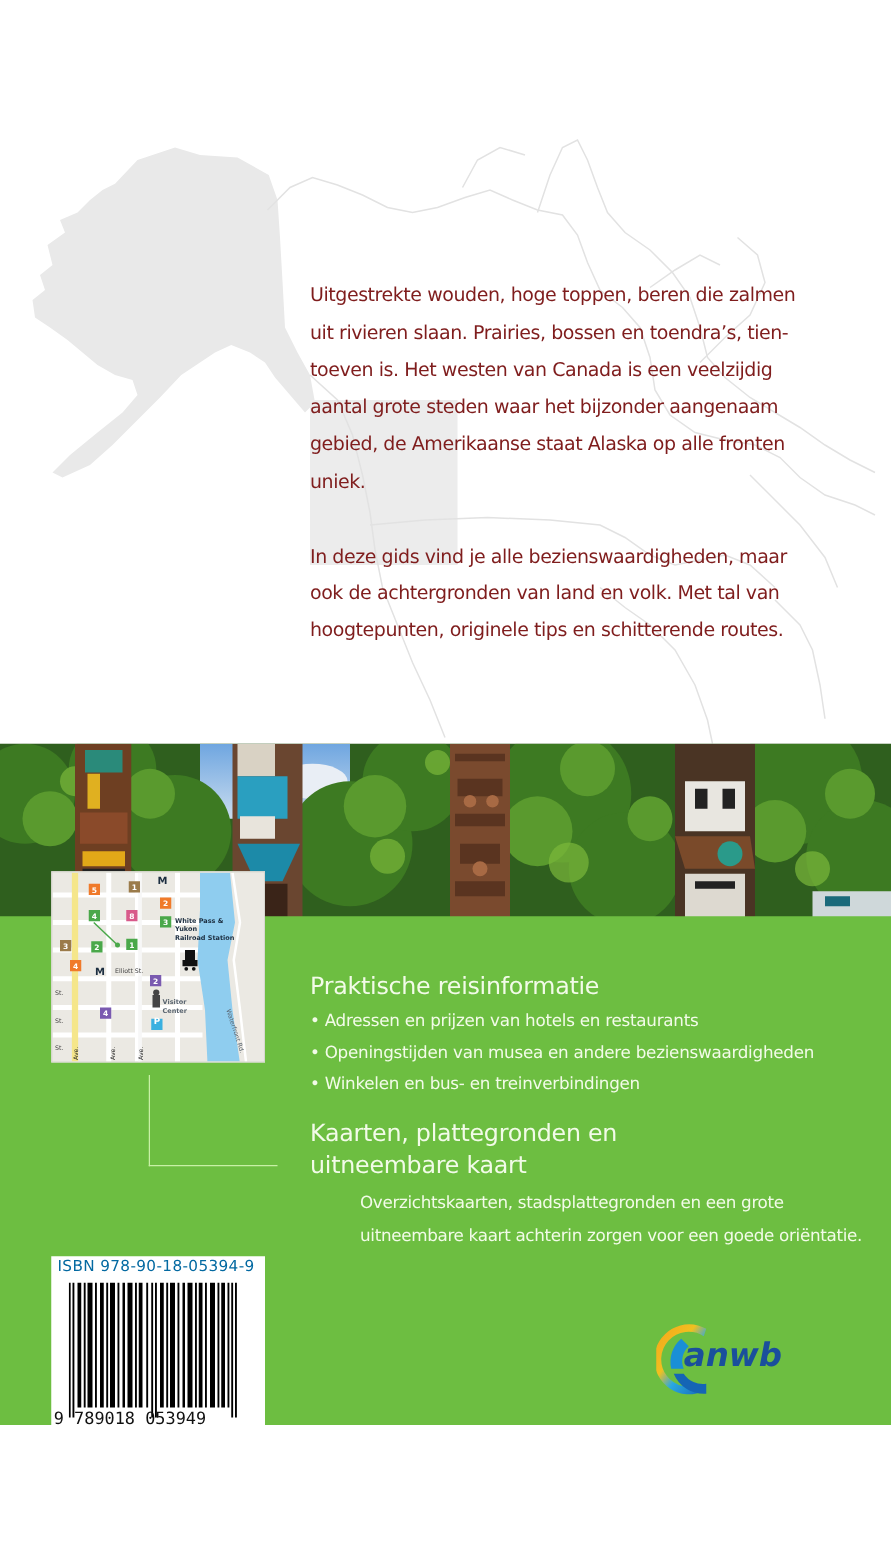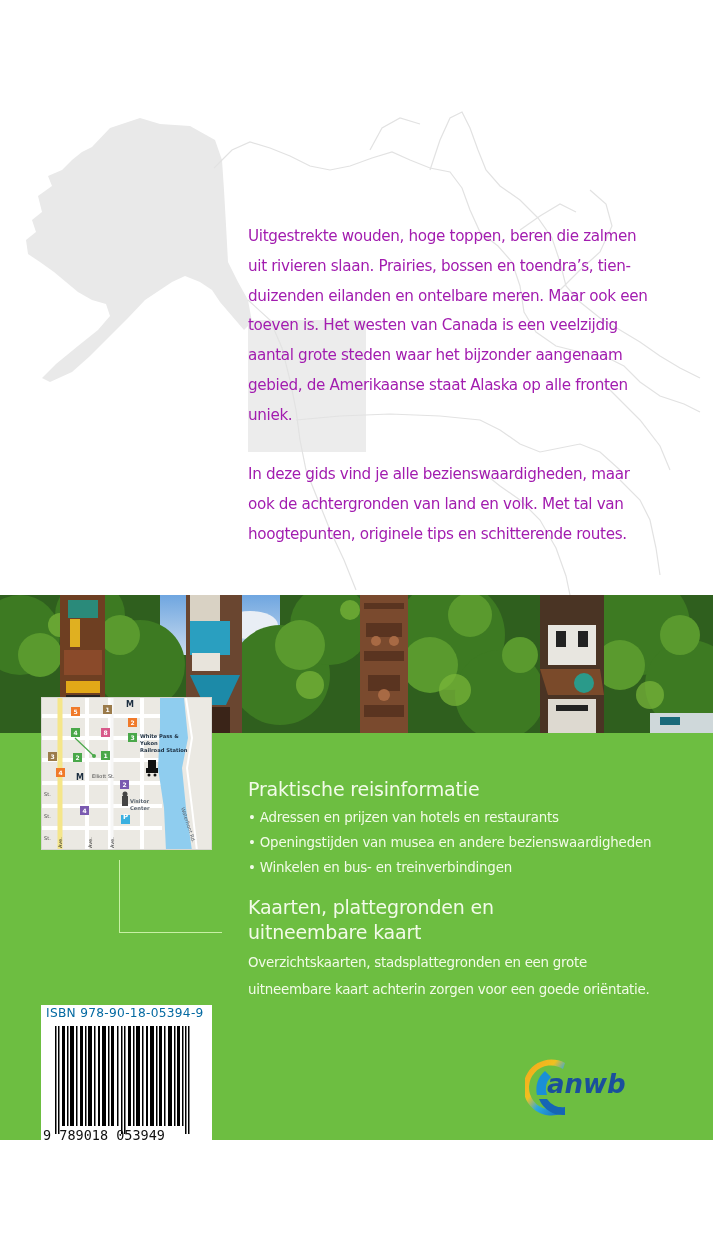--- a/index.html
+++ b/index.html
@@ -2,38 +2,38 @@
 <html><head>
   <meta charset="utf-8">
   <style>
     * { margin: 0; padding: 0; box-sizing: border-box; }
     html, body { width: 713px; height: 1240px; background: #ffffff; overflow: hidden; }
     body { position: relative; font-family: "DejaVu Sans", sans-serif; }
 
     .top-area { position: absolute; left: 0; top: 0; width: 713px; height: 595px; background: #ffffff; overflow: hidden; }
     .map-bg { position: absolute; left: 0; top: 0; width: 713px; height: 595px; }
 
-    .intro { position: absolute; left: 248px; top: 222px; width: 430px; color: #a21caf; font-size: 15.2px; line-height: 29.8px; letter-spacing: -0.35px; }
+    .intro { position: absolute; left: 248px; top: 222px; width: 430px; color: #7f1d1d; font-size: 15.2px; line-height: 29.8px; letter-spacing: -0.35px; }
     .intro p { margin-bottom: 29.8px; }
     .intro p span { display: block; white-space: nowrap; }
 
     .photo-band { position: absolute; left: 0; top: 595px; width: 713px; height: 139px; overflow: hidden; background: #2e5a1a; }
 
     .green { position: absolute; left: 0; top: 733px; width: 713px; height: 407px; background: #6dbe41; }
 
     .city-map { position: absolute; left: 41px; top: 697px; width: 171px; height: 153px; background: #eceae4; border: 1px solid #d7d7d0; overflow: hidden; }
 
     .connector { position: absolute; left: 119px; top: 860px; width: 103px; height: 73px; border-left: 1.5px solid #c8f0a5; border-bottom: 1.5px solid #c8f0a5; }
 
     .info { position: absolute; left: 248px; top: 777px; width: 455px; color: #f2fbe8; }
     .info h2 { font-weight: normal; font-size: 19px; line-height: 25px; letter-spacing: -0.2px; }
     .info .bullets { margin-top: 3px; }
     .info .bullets div { font-size: 13.4px; line-height: 25px; letter-spacing: -0.2px; white-space: nowrap; }
     .info h2.second { margin-top: 15px; }
-    .info .desc { margin-top: 4px; font-size: 13.4px; line-height: 27px; letter-spacing: -0.25px; white-space: nowrap; }
+    .info .desc { margin-top: 4px; font-size: 13.4px; line-height: 27px; letter-spacing: -0.25px; white-space: nowrap; margin-left: 40px; }
 
     .barcode-box { position: absolute; left: 41px; top: 1005px; width: 171px; height: 141px; background: #ffffff; }
     .isbn-text { position: absolute; left: 5px; top: 1px; font-size: 12.2px; letter-spacing: 0.3px; color: #0369a1; font-family: "DejaVu Sans", sans-serif; white-space: nowrap; }
     .bars { position: absolute; left: 14px; top: 21px; }
     .ean-digits { position: absolute; left: 2px; top: 122px; font-size: 13.5px; color: #111; font-family: "DejaVu Sans Mono", monospace; letter-spacing: 0px; white-space: nowrap; text-align: right; }
 
     .logo { position: absolute; left: 525px; top: 1055px; width: 120px; height: 62px; }
   </style>
 </head>
 <body>
@@ -55,21 +55,20 @@
       <path d="M520,230 L540,216 L560,204 L576,212"></path>
       <path d="M370,150 L382,128 L400,118 L420,124"></path>
       <path d="M620,480 L640,500 L650,520 L656,548 L660,575"></path>
     </g>
   </svg>
 
   <div class="intro">
     <p>
       <span>Uitgestrekte wouden, hoge toppen, beren die zalmen</span>
       <span>uit rivieren slaan. Prairies, bossen en toendra’s, tien-</span>
-      <span>duizenden eilanden en ontelbare meren. Maar ook een</span>
       <span>toeven is. Het westen van Canada is een veelzijdig</span>
       <span>aantal grote steden waar het bijzonder aangenaam</span>
       <span>gebied, de Amerikaanse staat Alaska op alle fronten</span>
       <span>uniek.</span>
     </p>
     <p>
       <span>In deze gids vind je alle bezienswaardigheden, maar</span>
       <span>ook de achtergronden van land en volk. Met tal van</span>
       <span>hoogtepunten, originele tips en schitterende routes.</span>
     </p>

